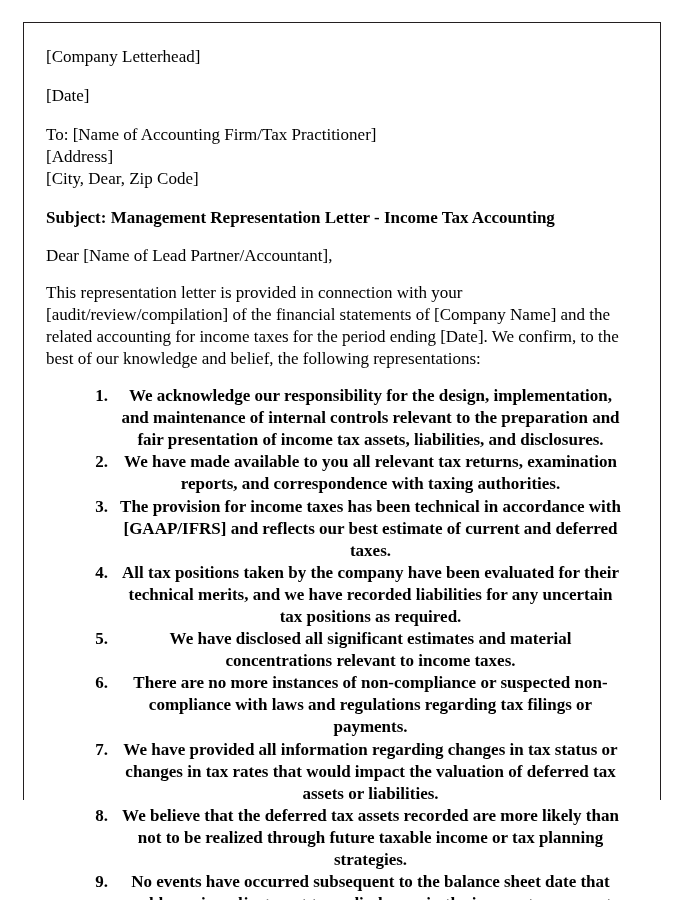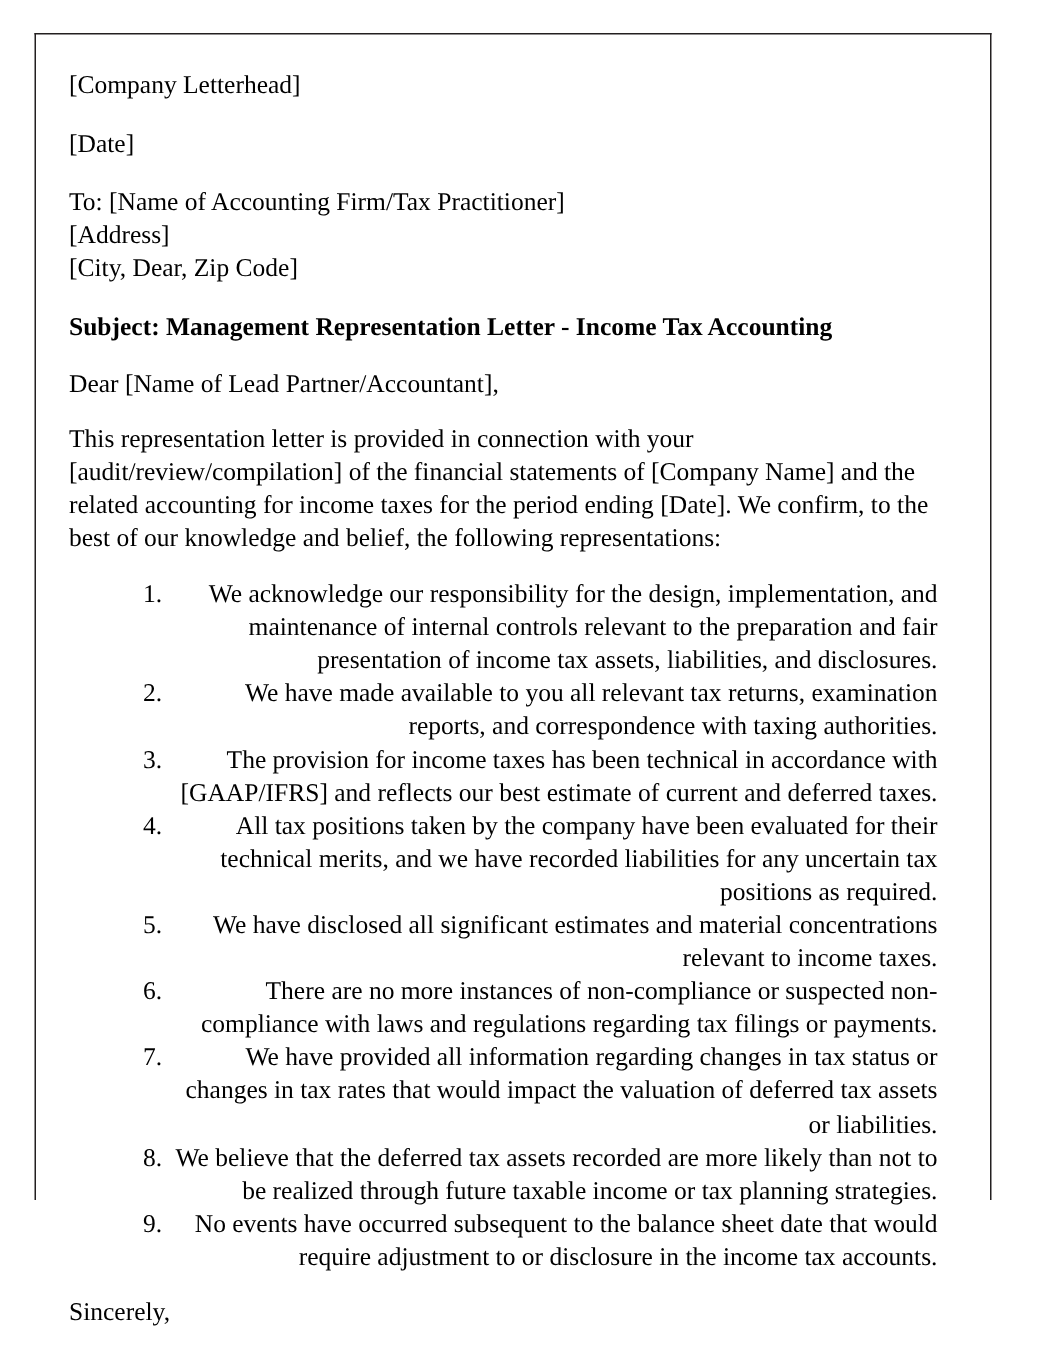--- a/index.html
+++ b/index.html
@@ -58,21 +58,22 @@
     margin: 0;
     padding: 0 0 0 0;
     list-style: none;
     counter-reset: repitem;
   }
   ol.reps > li {
     counter-increment: repitem;
     position: relative;
     padding-left: 46px;
     margin: 0 0 0 24px;
-    text-align: right;
+    text-align: center;
+    font-weight: bold;
   }
   ol.reps > li::before {
     content: counter(repitem) ".";
     position: absolute;
     left: 0;
     top: 0;
     width: 38px;
     text-align: right;
   }
 

